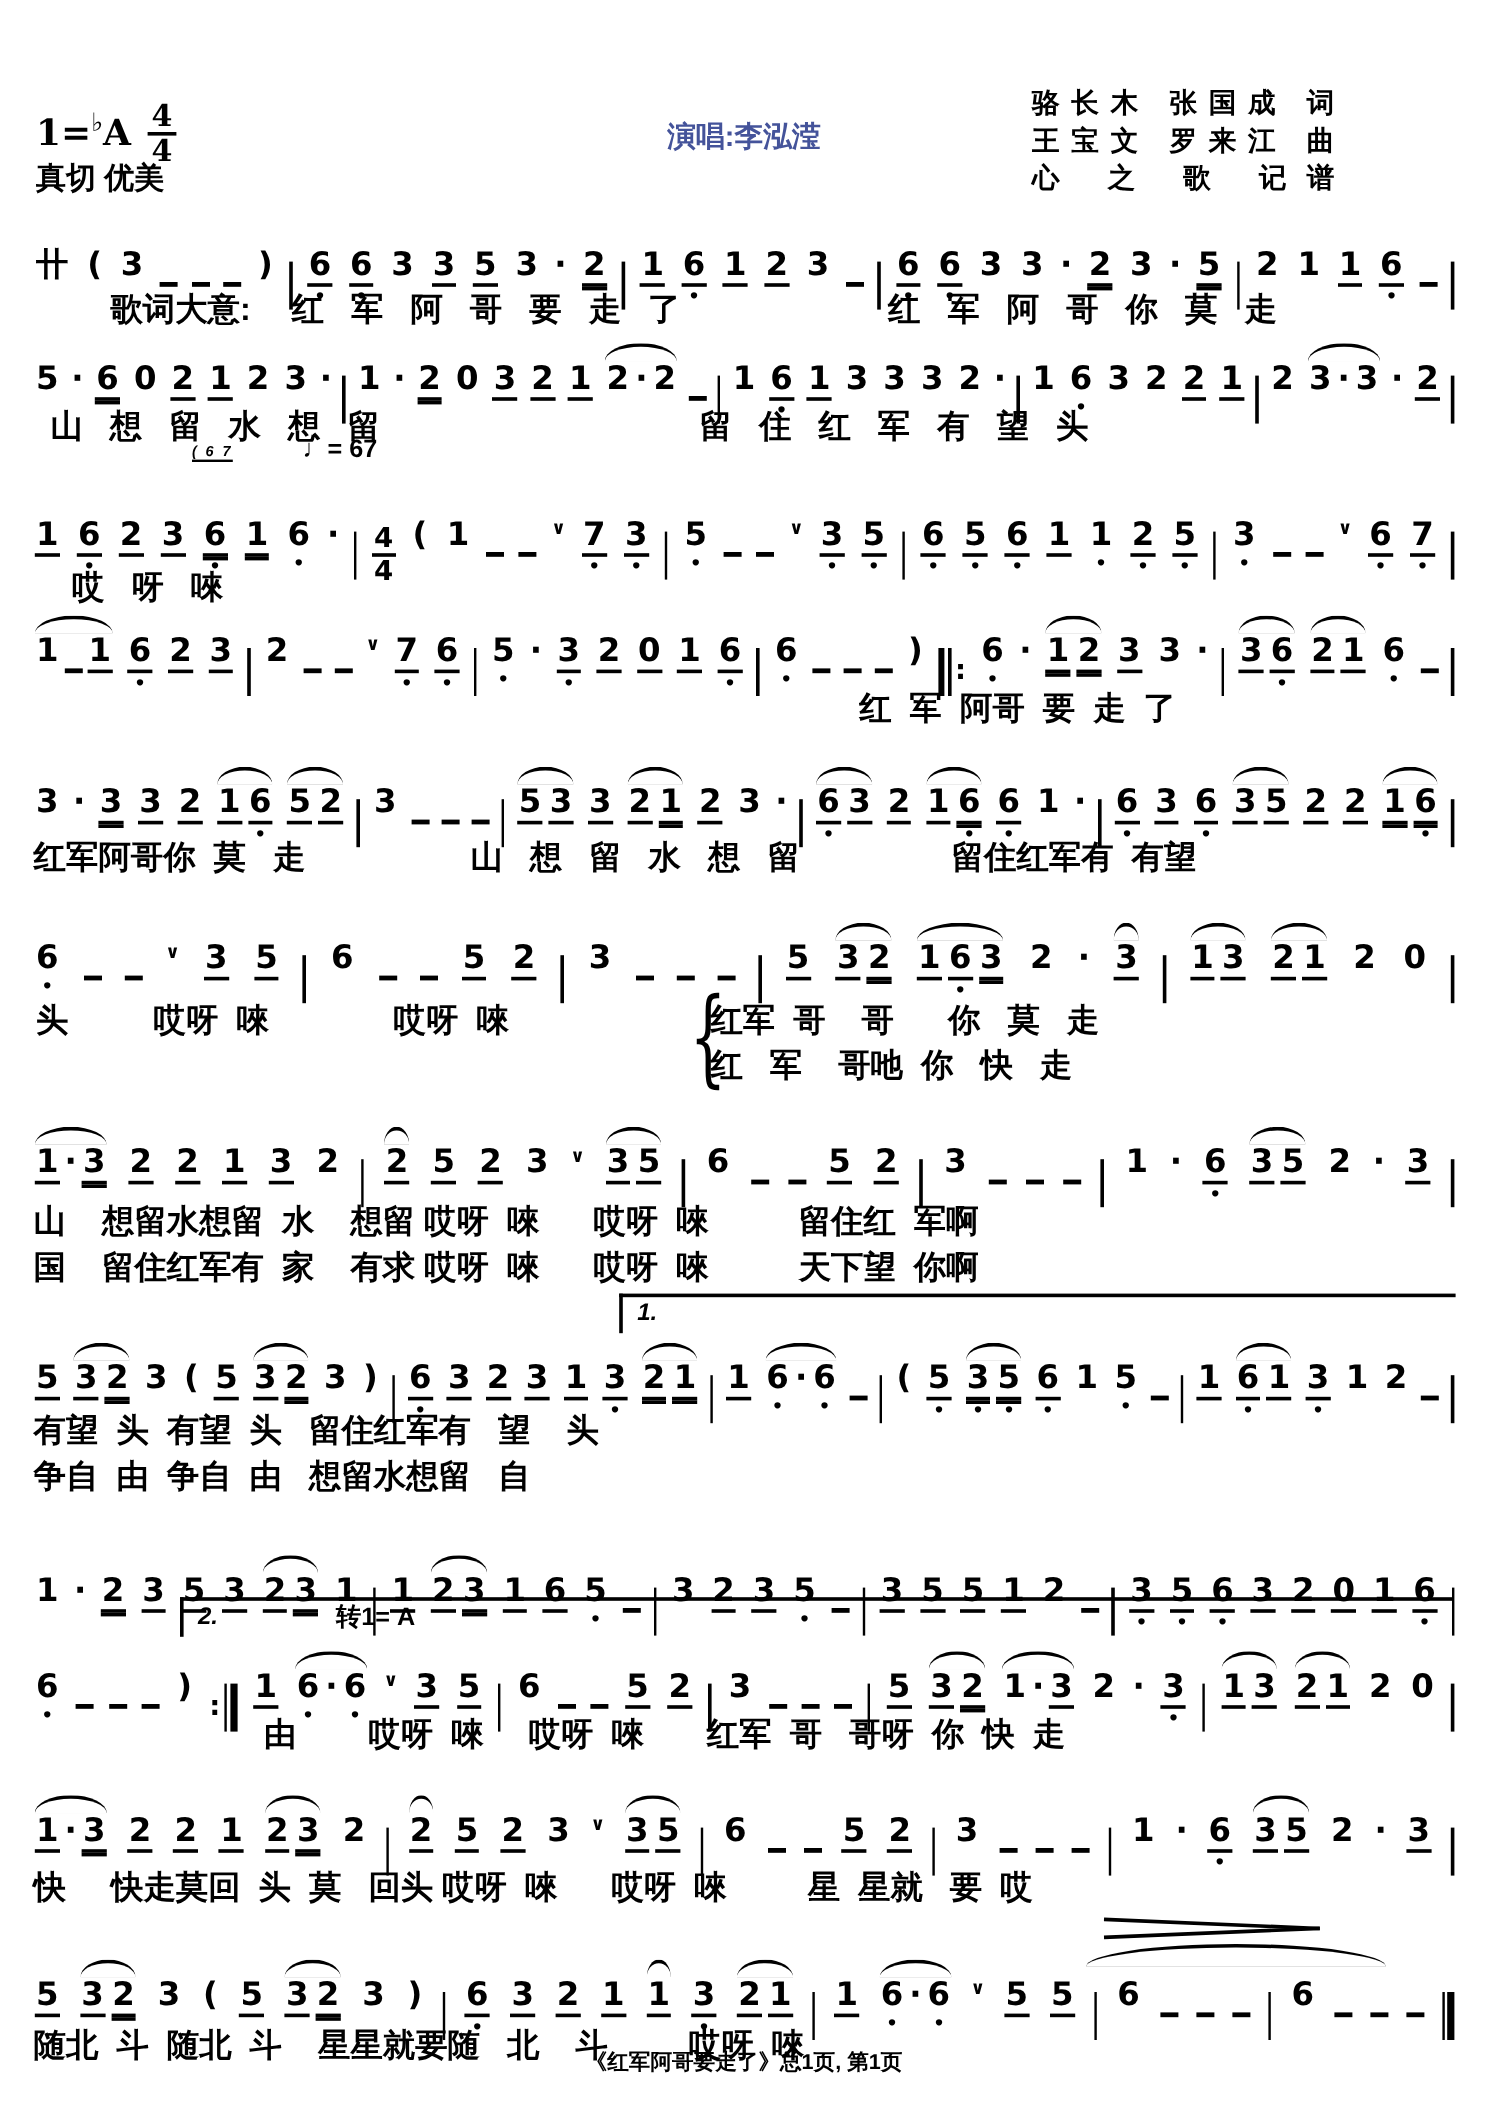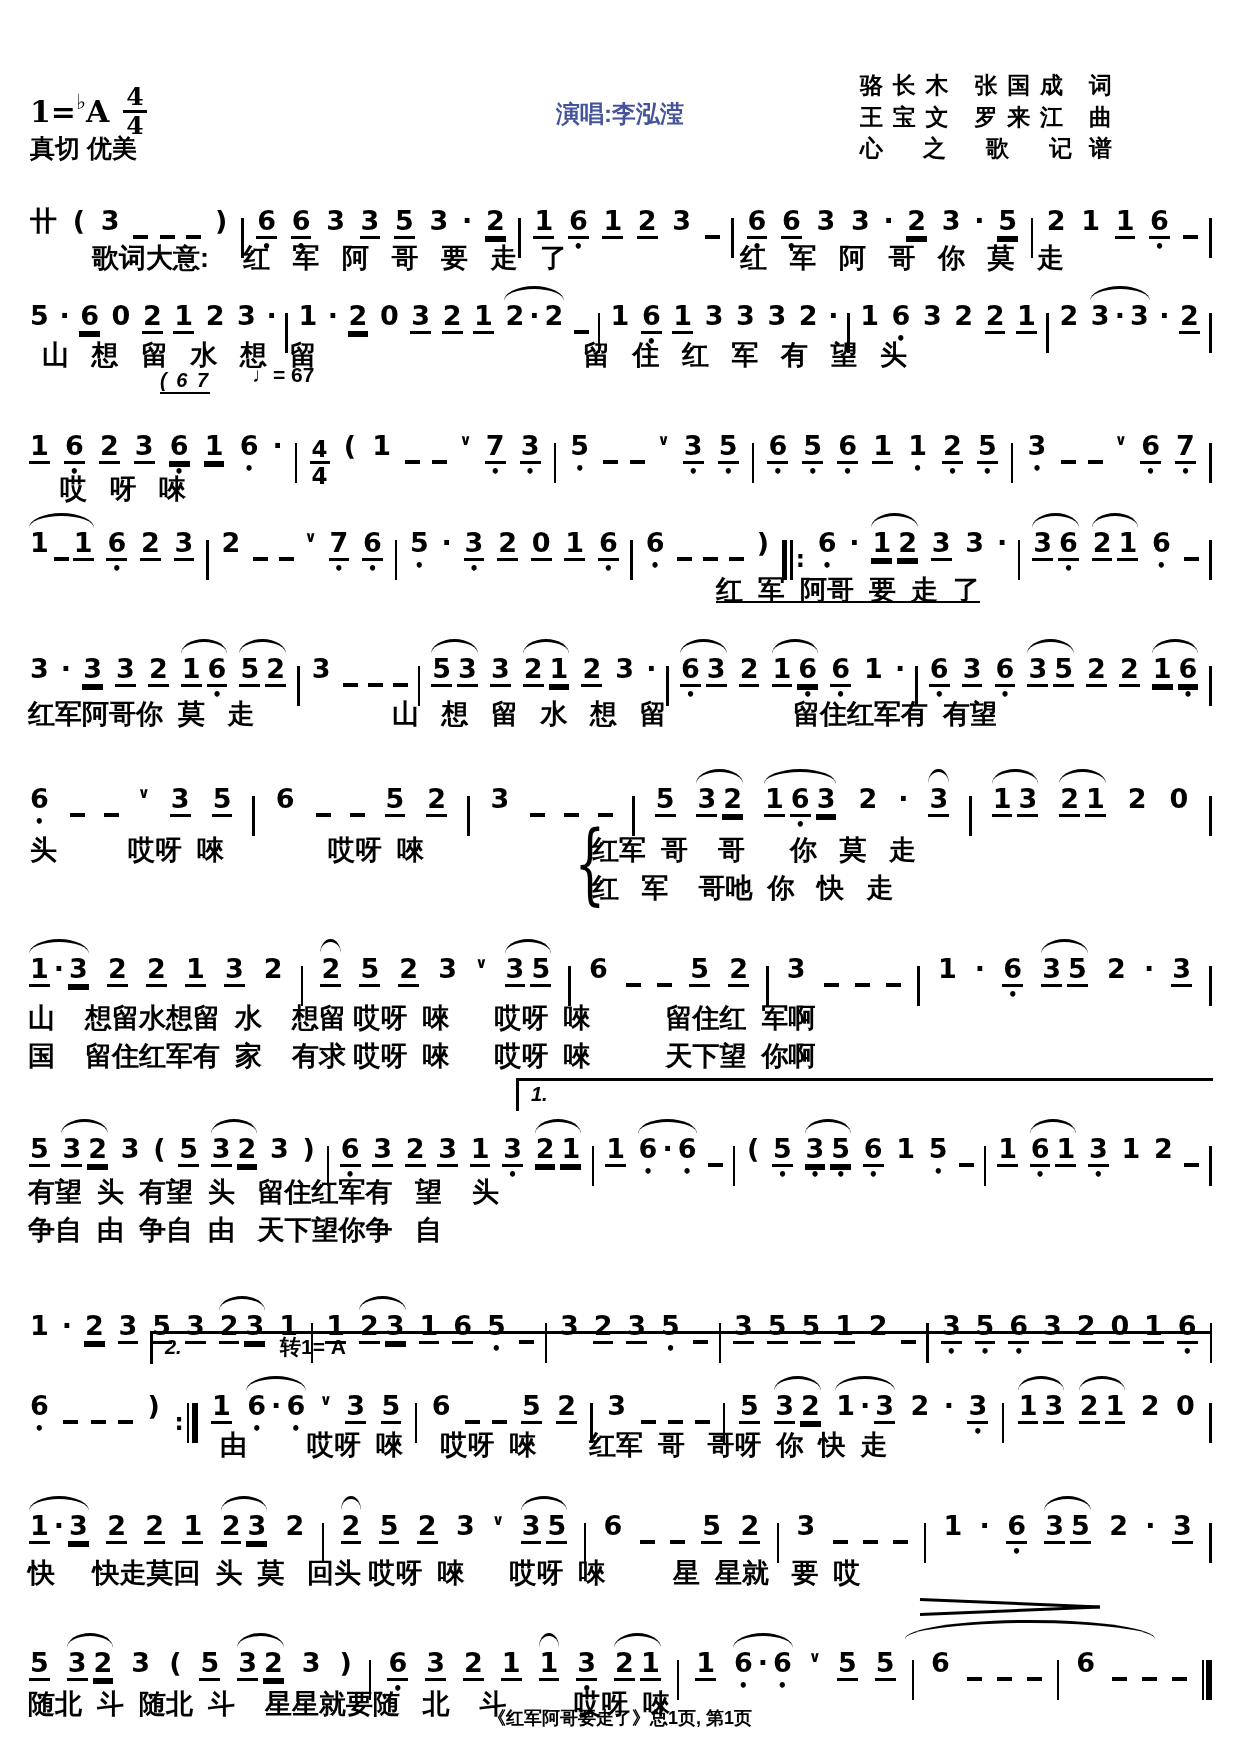--- a/index.html
+++ b/index.html
@@ -40,21 +40,21 @@
   .rep{margin-top:12px;display:flex;align-items:center;gap:3px;height:40px;}
   .rthick{width:5.5px;height:40px;background:#000;}
   .rthin{width:2.5px;height:40px;background:#000;}
   .rdots{font-size:23px;font-weight:bold;line-height:1;transform:translateY(-1px);}
   .fin{height:40px;margin-top:12px;width:10px;border-left:2.5px solid #000;border-right:6px solid #000;box-sizing:border-box;}
   .ifrac{display:inline-flex;flex-direction:column;align-items:center;margin-top:6px;
          font-size:23px;font-weight:bold;line-height:1.05;}
   .ifrac .ft{border-bottom:3px solid #000;padding:0 2px;}
   .lyr{position:absolute;white-space:pre;font-size:27px;font-weight:600;}
   .ann{position:absolute;font-weight:bold;}
-  .grace{font-size:20px;border-bottom:2.5px solid #000;letter-spacing:2px;font-style:italic;}
+  .grace{font-size:12px;border-bottom:2.5px solid #000;letter-spacing:2px;font-style:italic;}
   .tempo{font-size:21px;}
   .volta{border-top:3px solid #000;border-left:3px solid #000;height:30px;}
   .vlabel{font-style:italic;font-size:20px;font-weight:bold;margin:2px 0 0 12px;display:inline-block;}
   .hairpin{height:18px;}
   .hairpin::before,.hairpin::after{content:"";position:absolute;left:0;width:100%;height:2.5px;
            background:#000;transform-origin:left center;}
   .hairpin::before{top:0;transform:rotate(2.4deg);}
   .hairpin::after{top:15px;transform:rotate(-2.4deg);}
   .arcwide{height:16px;border-top:3px solid #000;border-radius:50% 50% 0 0/100% 100% 0 0;}
   .brace{position:absolute;font-size:88px;font-weight:300;transform:scaleX(.55);
@@ -554,21 +554,21 @@
               <span class="n u1">1</span>
             </span>
           </span>
           <span class="tok">
             <span class="n">6</span>
             <span class="dt">•</span>
           </span>
           <span class="dash"></span>
           <span class="bar"></span>
         </div>
-        <div class="lyr" style="left: 716px; top: 60px; text-decoration: underline;">红  军  阿哥  要  走  了</div>
+        <div class="lyr" style="left: 716px; top: 60px;">红  军  阿哥  要  走  了</div>
       </div>
       <div class="system" style="top: 638px;">
         <div class="notes">
           <span class="tok">
             <span class="n">3</span>
           </span>
           <span class="dotn">·</span>
           <span class="tok">
             <span class="n u2">3</span>
           </span>
@@ -1052,21 +1052,21 @@
             <span class="n">1</span>
           </span>
           <span class="tok">
             <span class="n">2</span>
           </span>
           <span class="dash"></span>
           <span class="bar"></span>
         </div>
         <div class="ann volta" style="left: 516px; top: -40px; width: 694px;"><span class="vlabel">1.</span></div>
         <div class="lyr" style="left: 28px; top: 56px;">有望  头  有望  头   留住红军有   望    头</div>
-        <div class="lyr" style="left: 28px; top: 94px;">争自  由  争自  由   天下望你争   自</div>
+        <div class="lyr" style="left: 28px; top: 94px;">争自  由  争自  由   想留水想留   自</div>
       </div>
       <div class="system" style="top: 1295px;">
         <div class="notes">
           <span class="tok">
             <span class="n">1</span>
           </span>
           <span class="dotn">·</span>
           <span class="tok">
             <span class="n u2">2</span>
           </span>

